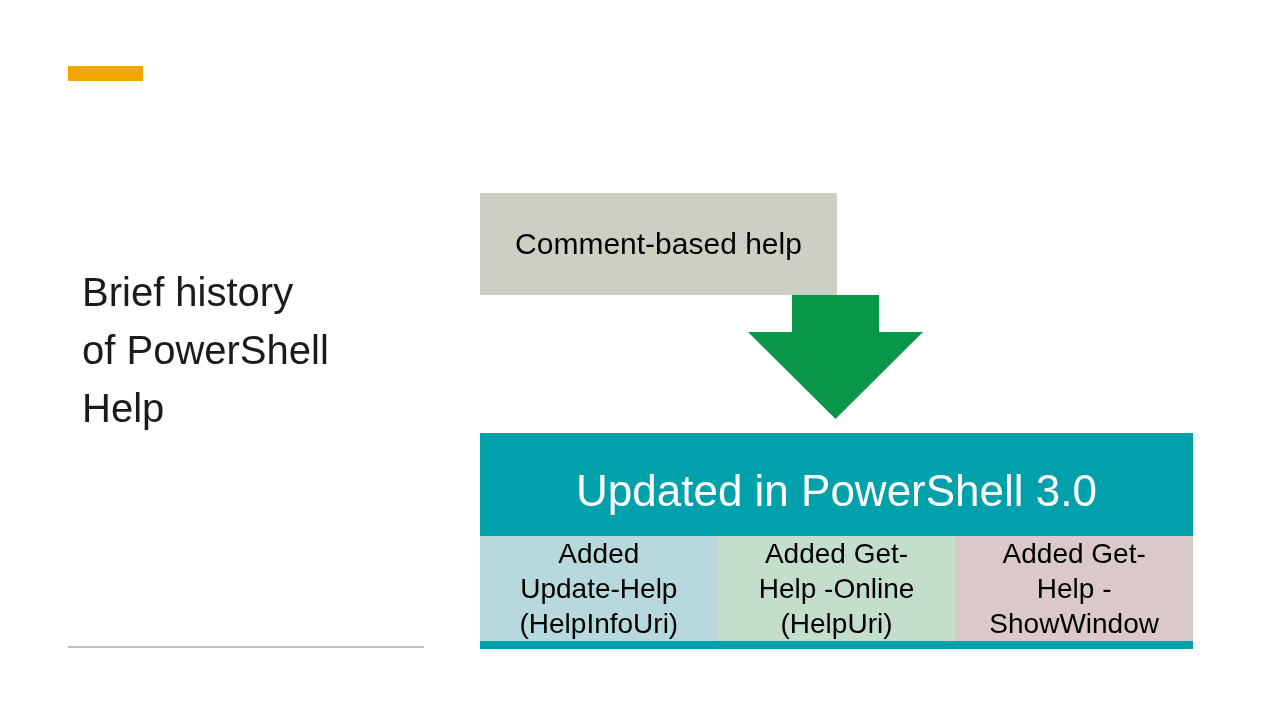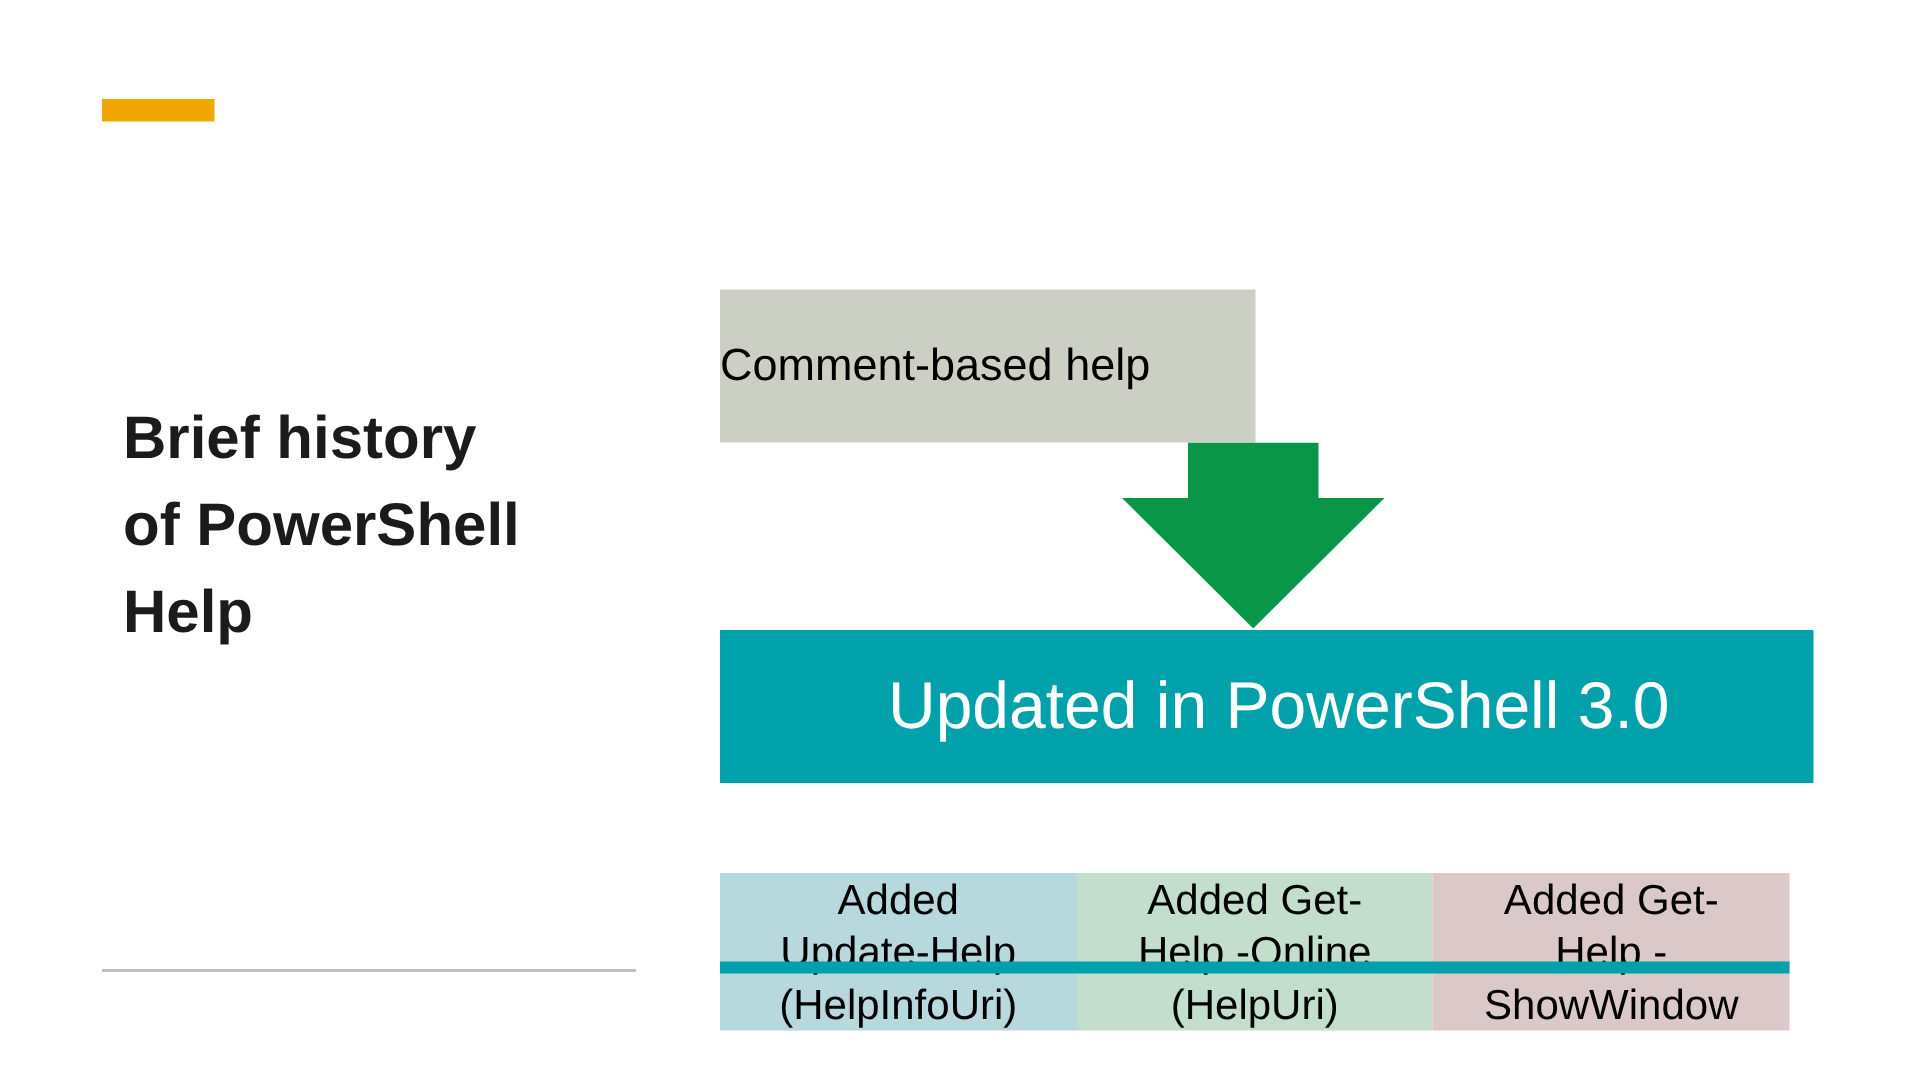--- a/index.html
+++ b/index.html
@@ -18,56 +18,55 @@
   .slide{
     position:relative;width:1280px;height:720px;background:#FFFFFF;
     overflow:hidden;font-family:"Liberation Sans",sans-serif;
   }
   .accent-bar{
     position:absolute;left:68px;top:66px;width:75px;height:15px;
     background:var(--accent-orange);
   }
   .page-title{
     position:absolute;left:82px;top:263px;width:390px;
-    margin:0;font-size:40px;line-height:58px;font-weight:700;
+    margin:0;font-size:40px;line-height:58px;font-weight:400;
     color:var(--title-color);white-space:pre-line;letter-spacing:0;
   }
   .footer-line{
     position:absolute;left:68px;top:646px;width:356px;height:2px;
     background:var(--divider-gray);
   }
   .diagram{
     position:absolute;left:480px;top:67px;width:713px;height:582px;
   }
   .hdr{
     position:absolute;left:0;width:713px;
     display:flex;align-items:center;justify-content:center;
     color:#FFFFFF;font-size:44px;font-weight:400;text-align:center;
   }
   .hdr-v2{top:0;height:124px;background:var(--green);}
-  .hdr-v3{top:353px;height:102px;background:var(--teal);padding-left:16px;}
+  .hdr-v3{top:366px;height:116px;background:var(--teal);}
   .row1{
     position:absolute;left:0;top:126px;width:713px;height:102px;
     display:flex;gap:3px;
   }
   .row1 .cell{
-    display:flex;align-items:center;justify-content:flex-start;
+    display:flex;align-items:center;justify-content:center;
     font-size:30px;color:#000;text-align:center;
   }
   .cell-comment{flex:0 0 357px;background:var(--cell-gray-green);}
   .cell-external{flex:1;background:var(--cell-blue-gray);}
   .arrow-wrap{
     position:absolute;left:268px;top:228px;width:175px;height:124px;
   }
   .arrow-wrap svg{display:block;width:100%;height:100%;}
   .arrow-wrap polygon{fill:var(--green);}
   .row2{
     position:absolute;left:0;top:469px;width:713px;height:105px;
     display:flex;
-    margin-top:46px;
   }
   .row2 .cell{
     flex:1;display:flex;align-items:center;justify-content:center;
     font-size:28px;line-height:35px;color:#000;text-align:center;
     white-space:pre-line;
   }
   .cell-update{background:var(--cell-light-teal);}
   .cell-online{background:var(--cell-light-green);}
   .cell-showwindow{background:var(--cell-light-pink);}
   .footer-bar{

